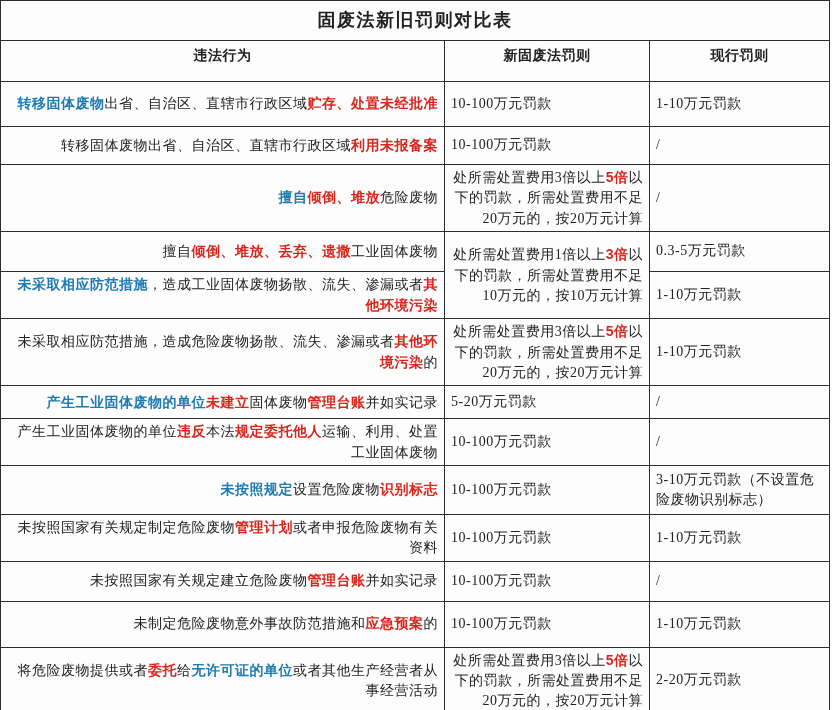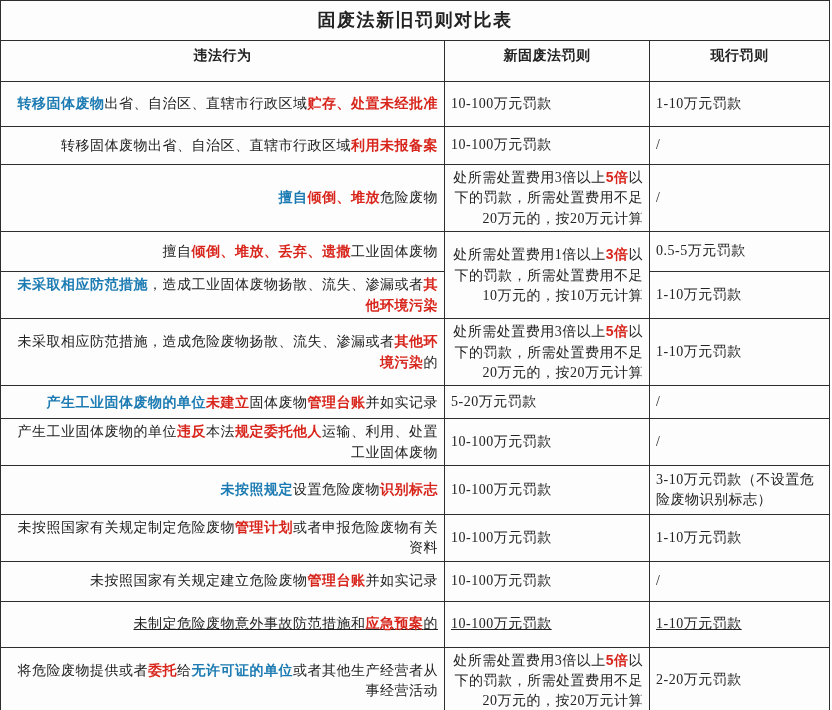--- a/index.html
+++ b/index.html
@@ -93,21 +93,21 @@
         <td class="cell-center">/</td>
       </tr>
       <tr style="height: 57px;">
         <td class="cell-violation"><span class="seg-blue">擅自</span><span class="seg-red">倾倒、堆放</span><span class="seg-plain">危险废物</span></td>
         <td class="cell-left"><span class="seg-plain">处所需处置费用3倍以上</span><span class="seg-red">5倍</span><span class="seg-plain">以下的罚款，所需处置费用不足20万元的，按20万元计算</span></td>
         <td class="cell-center">/</td>
       </tr>
       <tr style="height: 40px;">
         <td class="cell-violation"><span class="seg-plain">擅自</span><span class="seg-red">倾倒、堆放、丢弃、遗撒</span><span class="seg-plain">工业固体废物</span></td>
         <td rowspan="2" class="cell-left"><span class="seg-plain">处所需处置费用1倍以上</span><span class="seg-red">3倍</span><span class="seg-plain">以下的罚款，所需处置费用不足10万元的，按10万元计算</span></td>
-        <td class="cell-center">0.5-5万元罚款</td>
+        <td class="cell-center">0.3-5万元罚款</td>
       </tr>
       <tr style="height: 47px;">
         <td class="cell-violation"><span class="seg-blue">未采取相应防范措施</span><span class="seg-plain">，造成工业固体废物扬散、流失、渗漏或者</span><span class="seg-red">其他环境污染</span></td>
         <td class="cell-center">1-10万元罚款</td>
       </tr>
       <tr style="height: 55px;">
         <td class="cell-violation"><span class="seg-plain">未采取相应防范措施，造成危险废物扬散、流失、渗漏或者</span><span class="seg-red">其他环境污染</span><span class="seg-plain">的</span></td>
         <td class="cell-left"><span class="seg-plain">处所需处置费用3倍以上</span><span class="seg-red">5倍</span><span class="seg-plain">以下的罚款，所需处置费用不足20万元的，按20万元计算</span></td>
         <td class="cell-center">1-10万元罚款</td>
       </tr>
@@ -129,21 +129,21 @@
       <tr style="height: 35px;">
         <td class="cell-violation"><span class="seg-plain">未按照国家有关规定制定危险废物</span><span class="seg-red">管理计划</span><span class="seg-plain">或者申报危险废物有关资料</span></td>
         <td class="cell-center">10-100万元罚款</td>
         <td class="cell-center">1-10万元罚款</td>
       </tr>
       <tr style="height: 40px;">
         <td class="cell-violation"><span class="seg-plain">未按照国家有关规定建立危险废物</span><span class="seg-red">管理台账</span><span class="seg-plain">并如实记录</span></td>
         <td class="cell-center">10-100万元罚款</td>
         <td class="cell-center">/</td>
       </tr>
-      <tr style="height: 46px; text-decoration: underline;">
+      <tr style="height: 46px;">
         <td class="cell-violation"><span class="seg-plain">未制定危险废物意外事故防范措施和</span><span class="seg-red">应急预案</span><span class="seg-plain">的</span></td>
         <td class="cell-center">10-100万元罚款</td>
         <td class="cell-center">1-10万元罚款</td>
       </tr>
       <tr style="height: 54px;">
         <td class="cell-violation"><span class="seg-plain">将危险废物提供或者</span><span class="seg-red">委托</span><span class="seg-plain">给</span><span class="seg-blue">无许可证的单位</span><span class="seg-plain">或者其他生产经营者从事经营活动</span></td>
         <td class="cell-left"><span class="seg-plain">处所需处置费用3倍以上</span><span class="seg-red">5倍</span><span class="seg-plain">以下的罚款，所需处置费用不足20万元的，按20万元计算</span></td>
         <td class="cell-center">2-20万元罚款</td>
       </tr>
     </tbody>

